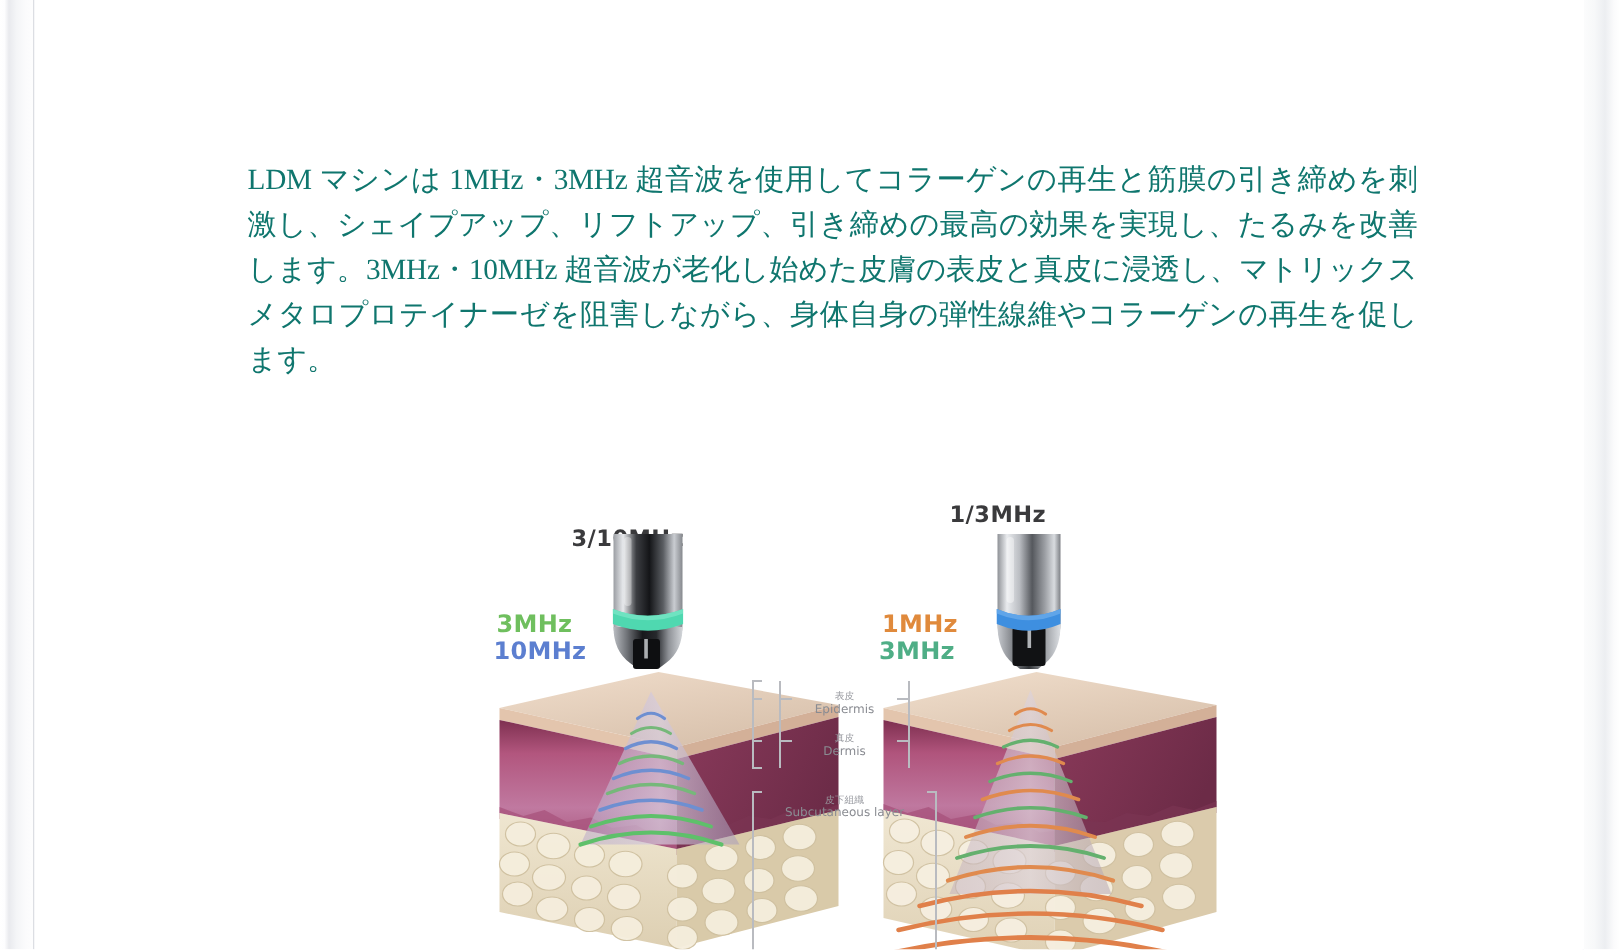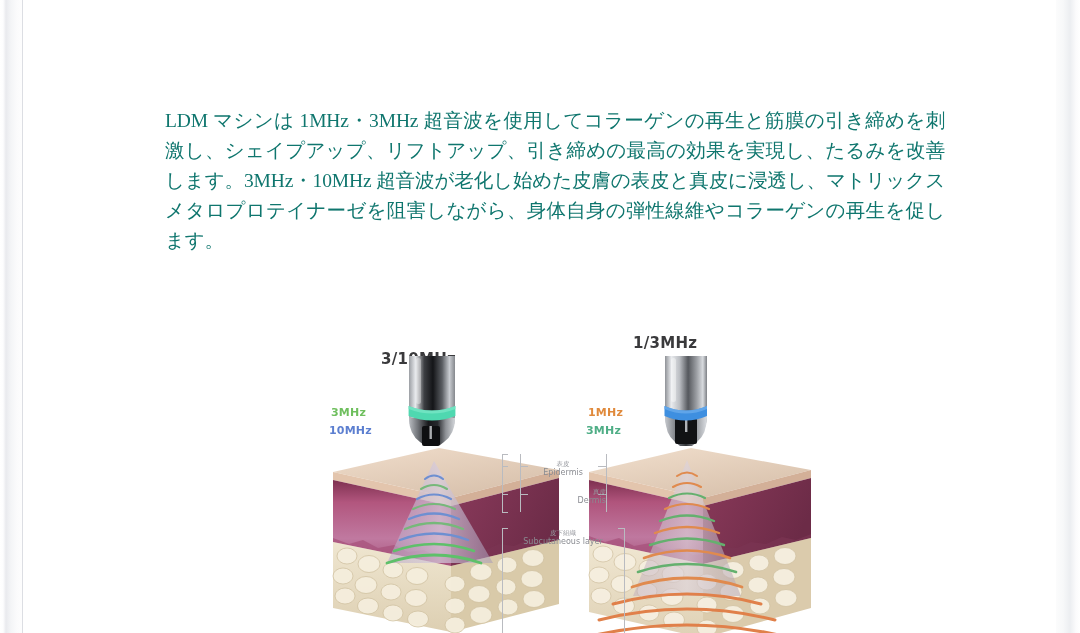--- a/index.html
+++ b/index.html
@@ -104,21 +104,21 @@
     color: #3a3a3c;
     letter-spacing: 0.3px;
     white-space: nowrap;
   }
   .fig-title.left  { left: 78px;  top: 16px; margin-top: 16px; }
   .fig-title.right { left: 330px; top: 16px; }
 
   .freq-label {
     position: absolute;
     font-family: "DejaVu Sans", "Liberation Sans", sans-serif;
-    font-size: 11px;
+    font-size: 16px;
     font-weight: 700;
     letter-spacing: 0.2px;
     white-space: nowrap;
   }
 
   .anat-label {
     position: absolute;
     text-align: center;
     font-family: "DejaVu Sans", "Liberation Sans", sans-serif;
     color: #8d8f95;
@@ -408,21 +408,21 @@
 
           <path d="M120,78 H126 V186 H120"></path>
         </g>
       </svg>
 
       <div class="anat-label no-sel" style="left:217px; top:143px; width:86px;text-align:center;">
         <span class="anat-jp">表皮</span>
         <span class="anat-en">Epidermis</span>
       </div>
 
-      <div class="anat-label no-sel" style="left:217px; top:171px; width:86px;text-align:right;">
+      <div class="anat-label no-sel" style="left:217px; top:171px; width:86px;">
         <span class="anat-jp">真皮</span>
         <span class="anat-en">Dermis</span>
       </div>
 
       <div class="anat-label no-sel" style="left:210px; top:212px; width:100px;">
         <span class="anat-jp">皮下組織</span>
         <span class="anat-en">Subcutaneous layer</span>
       </div>
 
     </div>

